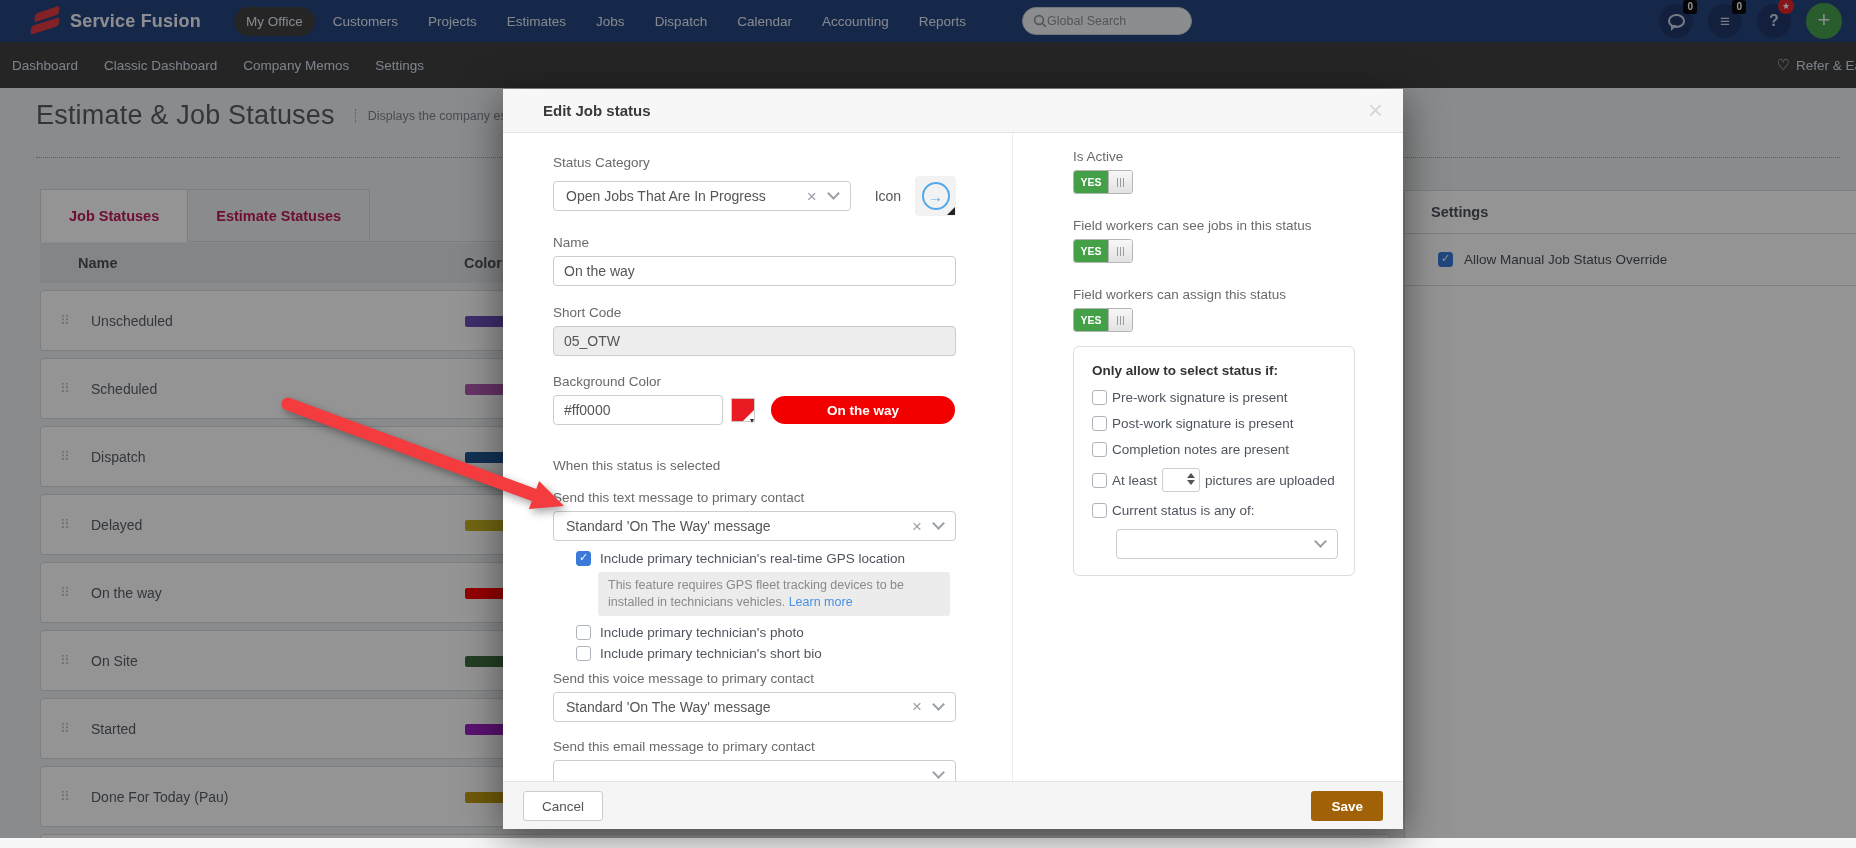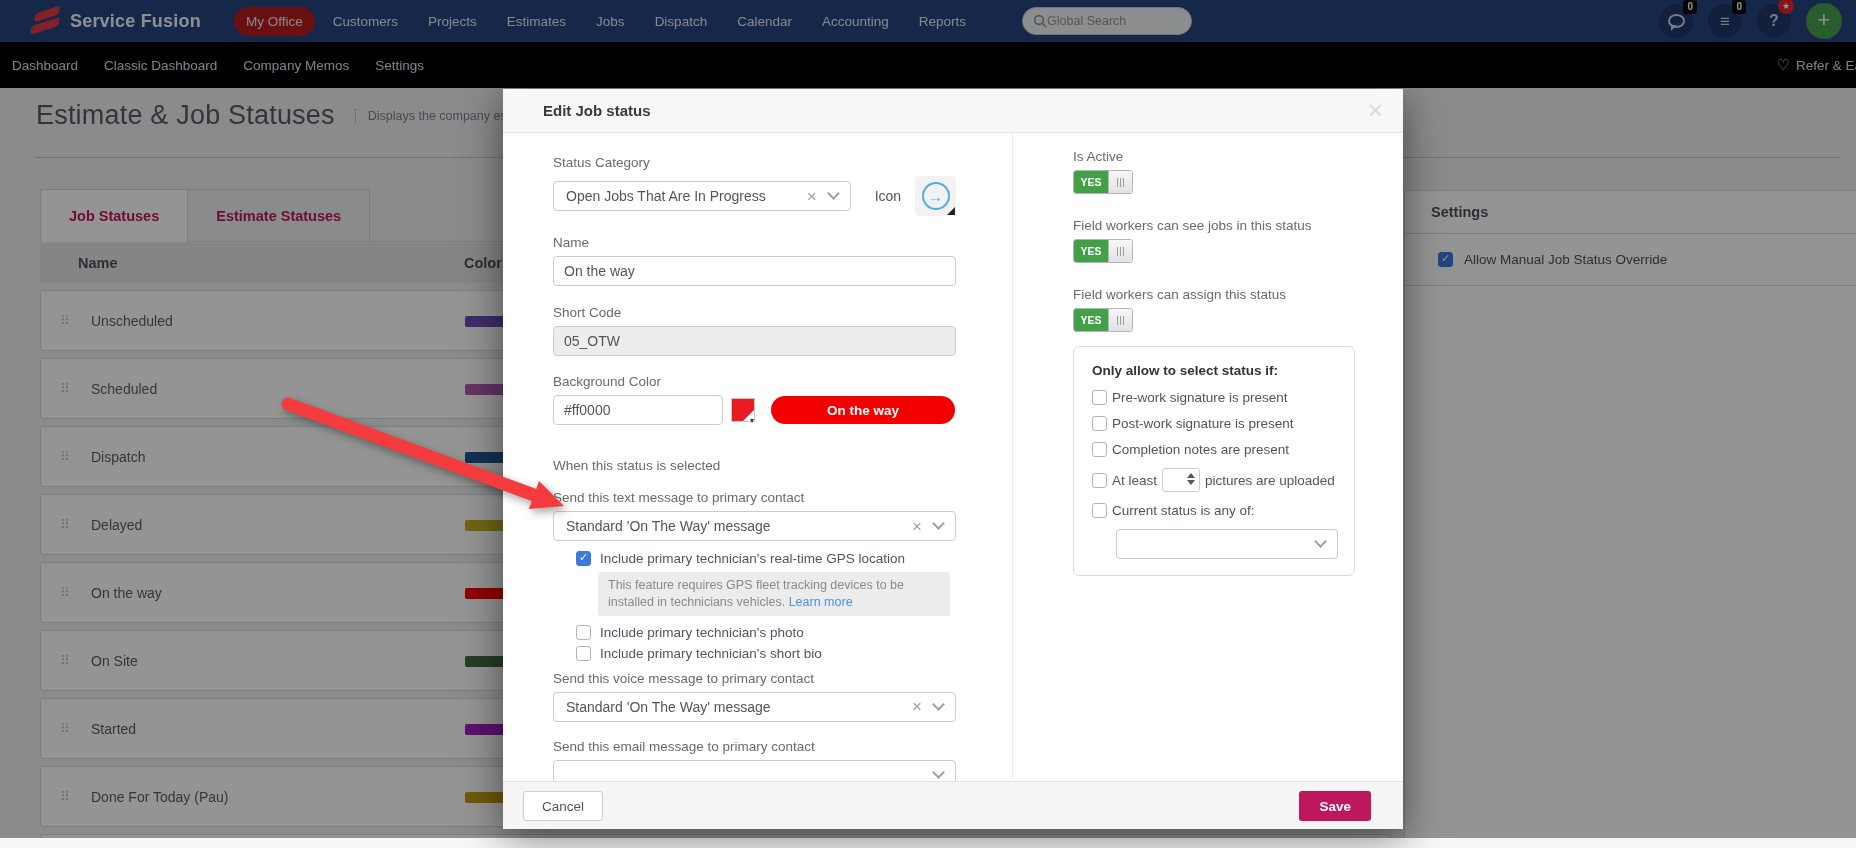--- a/index.html
+++ b/index.html
@@ -10,41 +10,41 @@
   .navbar { position:absolute; top:0; left:0; right:0; height:42px; background:#26457f;
     display:flex; align-items:center; z-index:1; }
   .brand { display:flex; align-items:center; padding-left:26px; width:234px; }
   .logo-mark { position:relative; width:44px; height:30px; display:inline-block; }
   .sw { position:absolute; background:#e03c42; border-radius:3px; }
   .sw1 { width:26px; height:8px; left:8px; top:4px; transform:rotate(-18deg) skewX(-25deg); }
   .sw2 { width:30px; height:8px; left:4px; top:16px; transform:rotate(-18deg) skewX(-25deg); }
   .brand-text { color:#f2f5fa; font-size:18px; font-weight:bold; letter-spacing:.2px; }
   .nav-items { display:flex; align-items:center; gap:6px; }
   .nav-item { color:#e4eaf5; font-size:13.5px; padding:7px 12px; border-radius:15px; cursor:pointer; white-space:nowrap; }
-  .nav-item.active { background:#b91c1c; }
+  .nav-item.active { background:#404040; }
   .search { margin-left:44px; width:170px; height:28px; background:#f2f3f5; border:1px solid #c6cad1;
     border-radius:14px; display:flex; align-items:center; padding-left:10px; }
   .search-ph { color:#8d939c; font-size:12.5px; }
   .nav-right { margin-left:auto; display:flex; align-items:center; gap:15px; margin-right:14px; }
   .nav-ico { width:34px; height:34px; border-radius:50%; background:#20386b; position:relative;
     display:flex; align-items:center; justify-content:center; color:#cdd5e6; cursor:pointer; }
   .badge { position:absolute; top:-4px; right:-4px; background:#0a0a0a; color:#fff; font-size:10px;
     line-height:14px; padding:0 4px; border-radius:3px; font-weight:bold; }
   .star-badge { position:absolute; top:-6px; right:-3px; width:16px; height:16px; border-radius:50%;
     background:#e8252a; color:#fff; font-size:9px; line-height:16px; text-align:center; }
   .bubble { width:17px; height:14px; border:2px solid #cdd5e6; border-radius:50% 50% 50% 50%; position:relative; }
   .bubble::after { content:''; position:absolute; left:1px; bottom:-5px; width:0; height:0;
     border-top:6px solid #cdd5e6; border-right:6px solid transparent; }
   .ham { font-size:17px; color:#cdd5e6; line-height:1; }
   .qmark { font-size:16px; font-weight:bold; }
   .plus-btn { width:36px; height:36px; border-radius:50%; background:#47a04e; color:#eaf5ec;
     font-size:22px; line-height:34px; text-align:center; cursor:pointer; }
 
   
-  .subnav { position:absolute; top:42px; left:0; right:0; height:46px; background:#000000;
+  .subnav { position:absolute; top:42px; left:0; right:0; height:46px; background:#404040;
     display:flex; align-items:center; z-index:1; }
   .subnav-items { display:flex; gap:26px; padding-left:12px; }
   .subnav-item { color:#d6e0f0; font-size:13.5px; cursor:pointer; white-space:nowrap; }
   .refer { position:absolute; right:-6px; display:flex; align-items:center; gap:6px; color:#d6e0f0; font-size:13.5px; }
   .heart { font-size:15px; }
 
   
   .page { position:absolute; top:88px; left:0; right:0; bottom:0; background:#eef0f2; }
   .page-header { position:absolute; left:36px; top:12px; display:flex; align-items:center; }
   .page-title { font-size:27px; font-weight:400; color:#565d66; letter-spacing:.2px; }
@@ -151,21 +151,21 @@
   .num-arrows b { width:0; height:0; border-left:4px solid transparent; border-right:4px solid transparent; }
   .num-arrows .up { border-bottom:5px solid #555; }
   .num-arrows .dn { border-top:5px solid #555; }
   .only-select { margin-left:24px; margin-top:2px; width:222px; }
 
   .modal-footer { position:absolute; left:0; right:0; bottom:0; height:48px; background:#f5f5f5;
     border-top:1px solid #e3e3e3; }
   .btn-cancel { position:absolute; left:20px; top:9px; height:30px; padding:0 18px; background:#fff;
     border:1px solid #ccc; border-radius:3px; font-size:13.5px; color:#555; cursor:pointer;
     font-family:inherit; }
-  .btn-save { position:absolute; right:32px; top:9px; height:30px; padding:0 20px; background:#be185d;
+  .btn-save { position:absolute; right:20px; top:9px; height:30px; padding:0 20px; background:#a16207;
     border:none; border-radius:3px; font-size:13.5px; font-weight:bold; color:#fff; cursor:pointer;
     font-family:inherit; }
 
   .arrow-svg { position:absolute; left:0; top:0; z-index:70; pointer-events:none;
     filter:drop-shadow(3px 4px 4px rgba(0,0,0,.35)); }
 
   .mt19{margin-top:19px;} .mt18{margin-top:18px;} .mt33{margin-top:33px;} .mt17{margin-top:17px;}
   .mt10{margin-top:10px;} .mt9{margin-top:9px;} .mt16{margin-top:16px;} .mt24{margin-top:24px;} .mt6{margin-top:6px;}
   .ind23{margin-left:23px;} .ind2{margin-left:2px;}
 </style>

